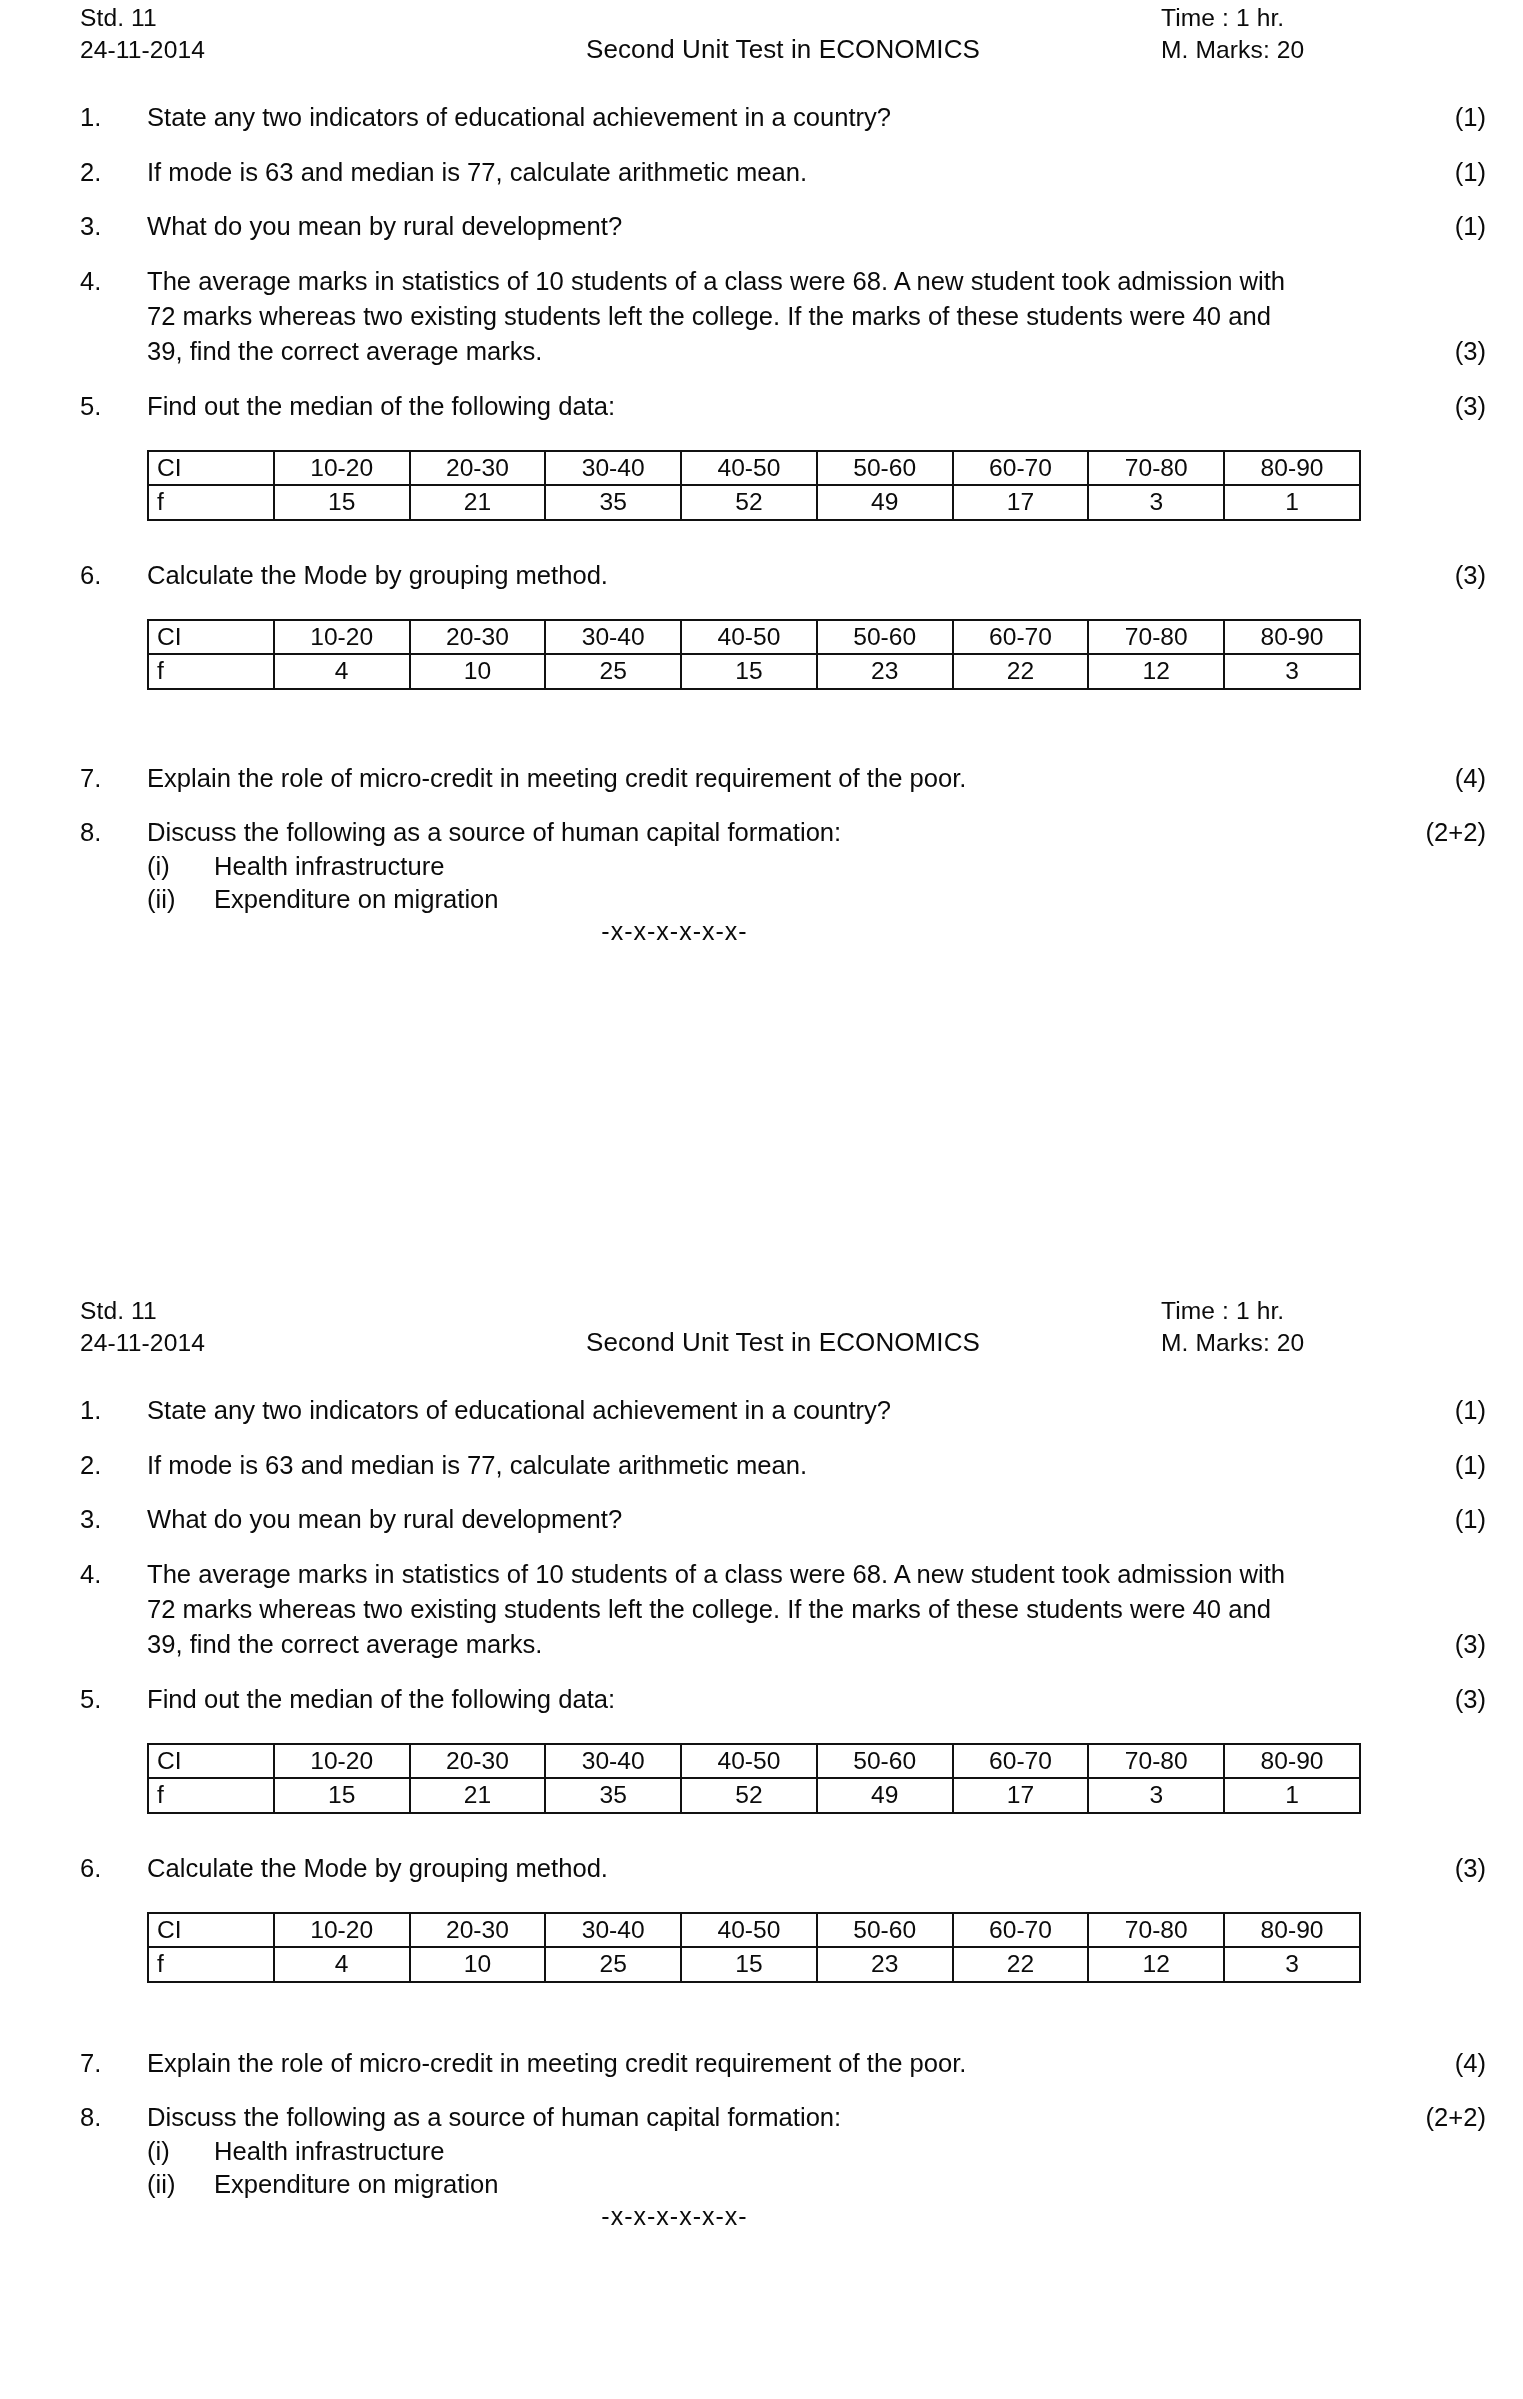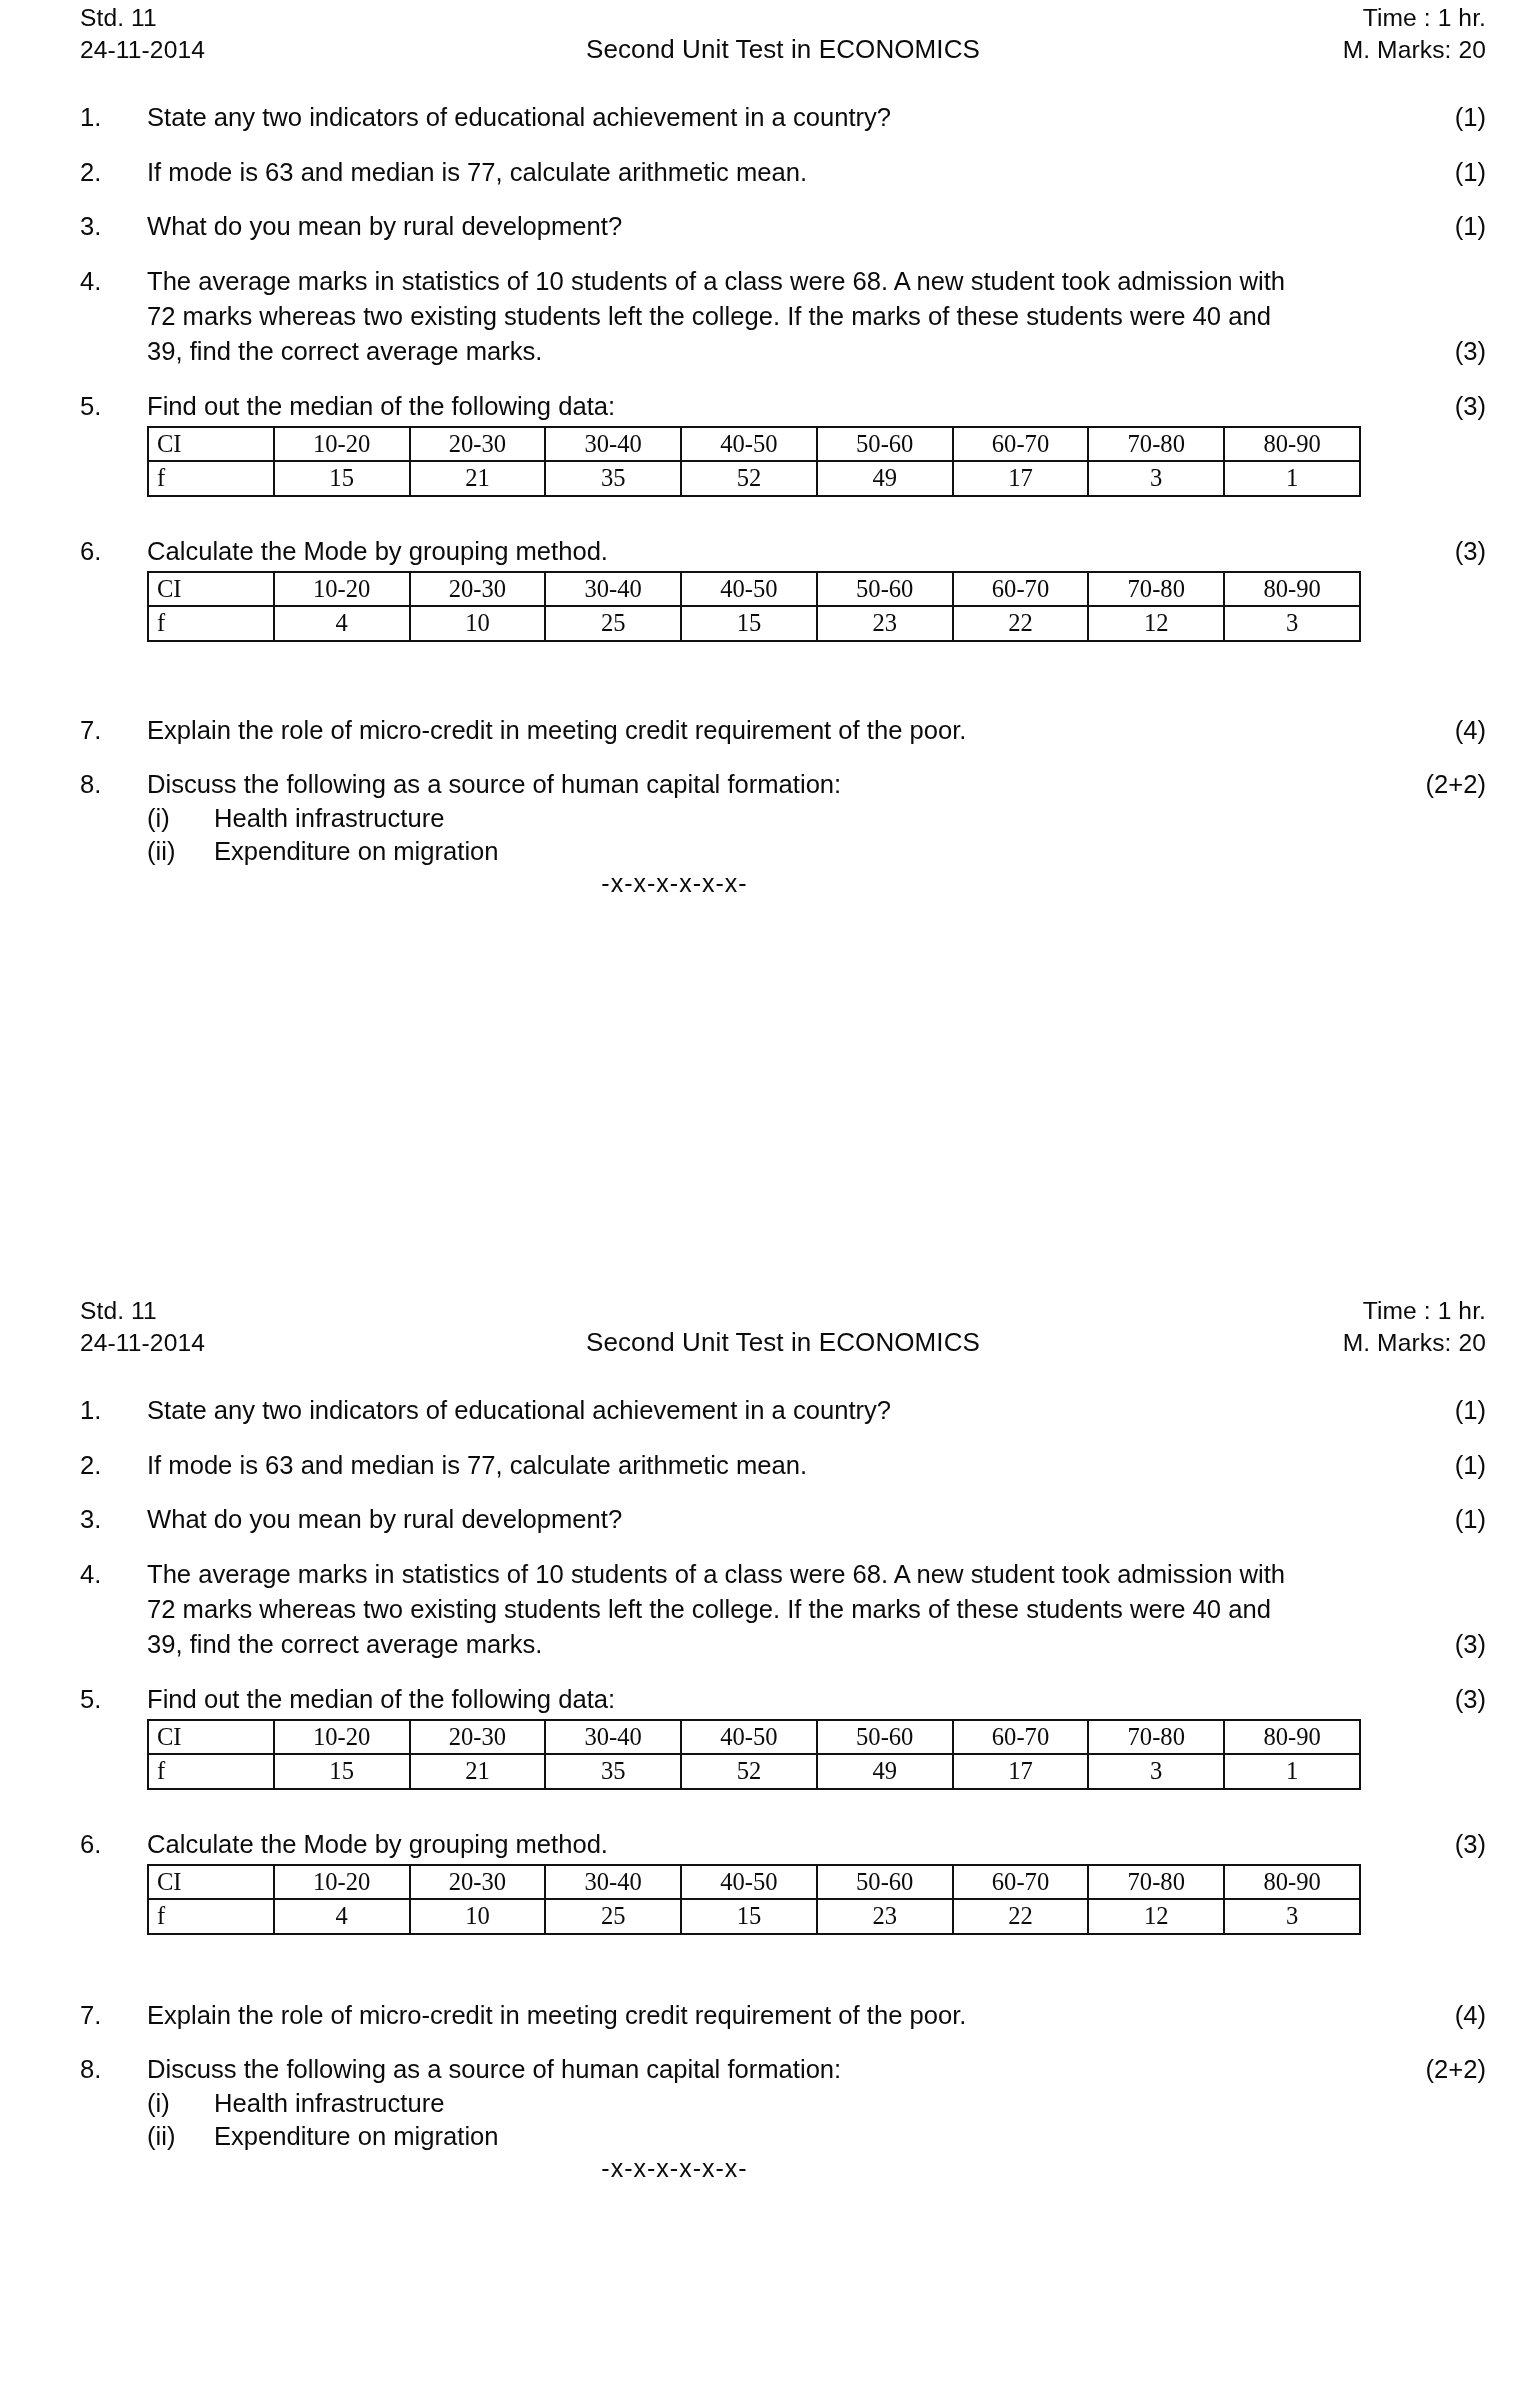--- a/index.html
+++ b/index.html
@@ -44,21 +44,21 @@
   .hdr-row {
     display: flex;
     align-items: baseline;
     justify-content: space-between;
     font-size: 24.6px;
     line-height: 31.5px;
     letter-spacing: 0.1px;
   }
   .hdr-left   { width: 325px; text-align: left; }
   .hdr-center { flex: 1; text-align: center; font-size: 26px; }
-  .hdr-right  { width: 325px; text-align: right; }
+  .hdr-right  { width: 325px; text-align: left; }
   .hdr-row.row-1 .hdr-center { visibility: hidden; }
 
   
   .q {
     display: flex;
     align-items: flex-start;
     position: relative;
   }
   .q-num {
     width: 67px;
@@ -87,21 +87,21 @@
   .subitems { margin-top: 2px; }
   .subitem {
     display: flex;
     font-size: 25.6px;
     line-height: 33px;
   }
   .subitem-label { width: 67px; flex: 0 0 67px; }
   .subitem-text  { flex: 1 1 auto; }
 
   
-  .tbl-wrap { margin-top: 2px; margin-bottom: 3.9px; font-family: Liberation Serif, serif; }
+  .tbl-wrap { margin-top: 26px; margin-bottom: 3.9px; }
   table.freq {
     border-collapse: collapse;
     border: 2px solid #111;
     width: 1214px;
     table-layout: fixed;
     font-size: 24.6px;
   }
   table.freq td {
     border: 2px solid #111;
     height: 32.5px;

